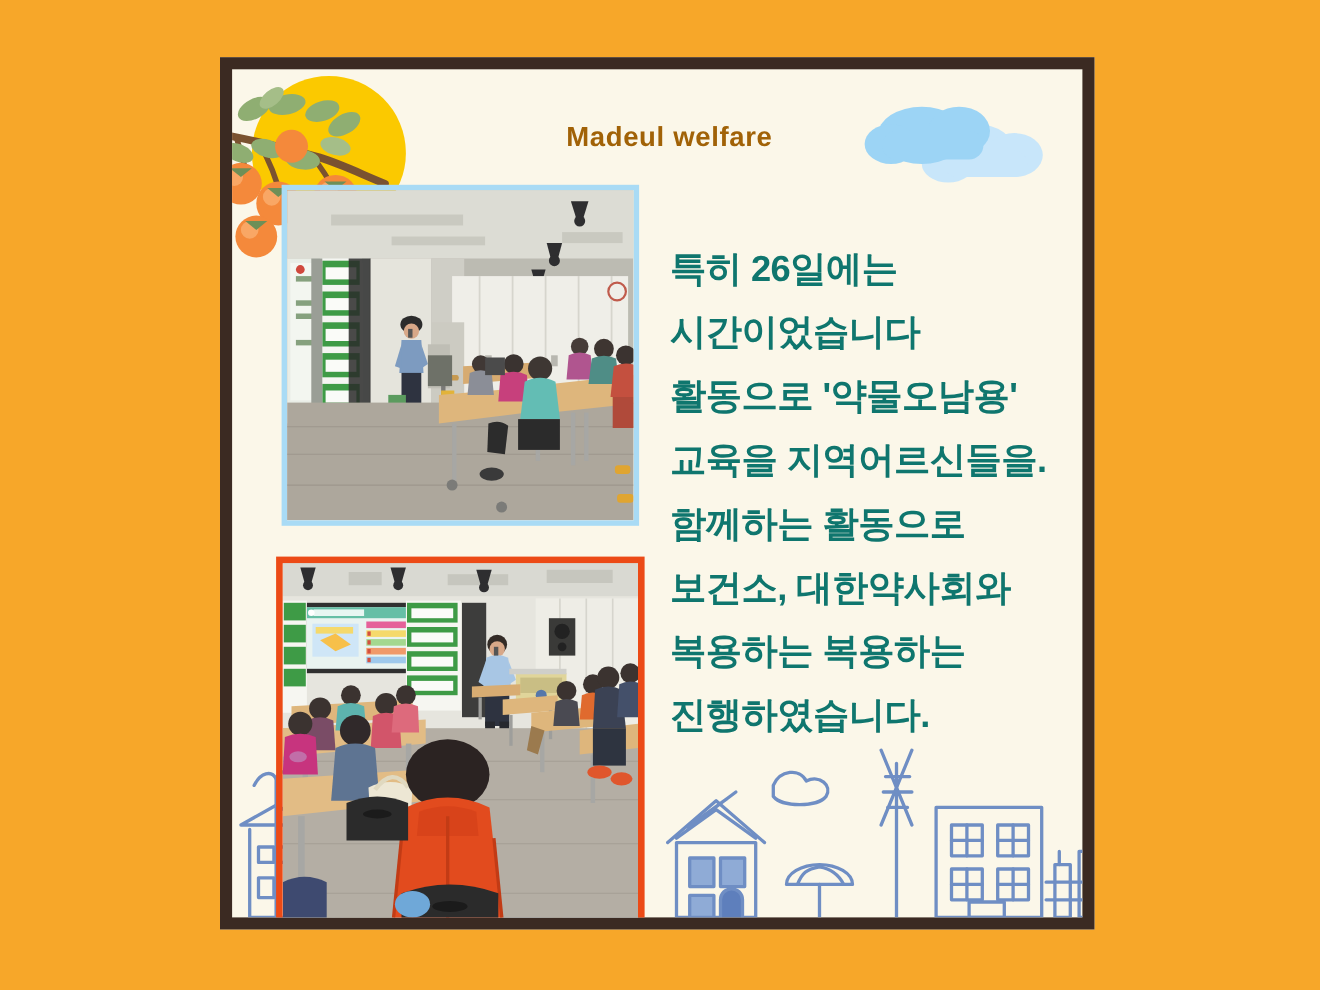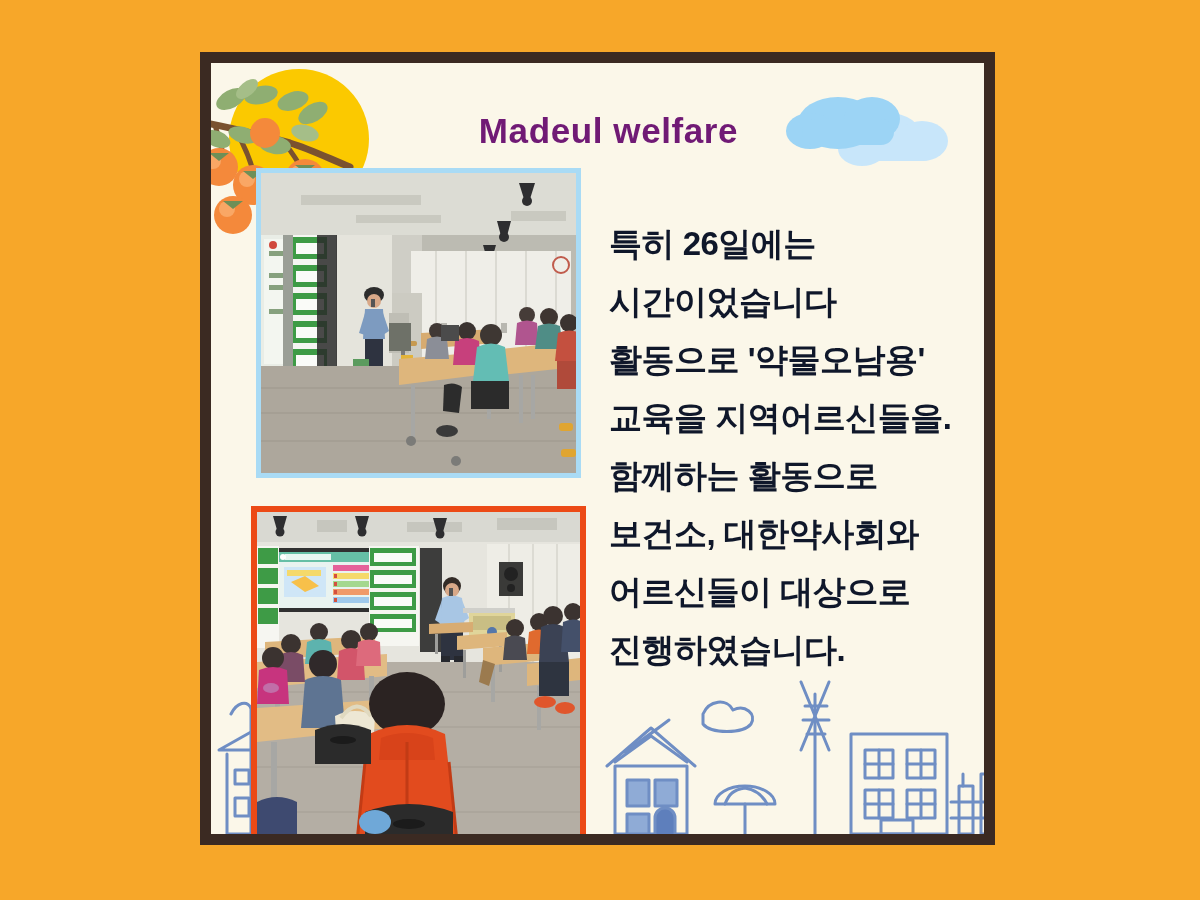--- a/index.html
+++ b/index.html
@@ -16,31 +16,31 @@
 
   
   .sun{position:absolute;left:18px;top:6px;width:140px;height:140px;border-radius:50%;
        background:#FBC900;}
   .branch-deco{position:absolute;left:-6px;top:4px;width:190px;height:175px;}
   .cloud-deco{position:absolute;right:8px;top:12px;width:200px;height:105px;}
   .skyline{position:absolute;left:0;bottom:0;width:795px;height:180px;}
 
   
   .title{position:absolute;left:0;top:48px;width:795px;text-align:center;
-         font-size:35px;font-weight:bold;color:#701a75;letter-spacing:0.6px;}
+         font-size:25px;font-weight:bold;color:#a16207;letter-spacing:0.6px;}
 
   
   .photo{position:absolute;overflow:hidden;box-sizing:border-box;}
   .photo-top{left:45px;top:105px;width:325px;height:310px;border:5px solid #A9DBF5;}
   .photo-bot{left:40px;top:443px;width:335px;height:340px;border:6px solid #EC4A16;}
   .photo svg{display:block;width:100%;height:100%;}
 
   
   .body-text{position:absolute;left:398px;top:152px;width:390px;}
-  .body-line{font-size:33px;font-weight:bold;color:#0f172a;line-height:58px;
+  .body-line{font-size:33px;font-weight:bold;color:#0f766e;line-height:58px;
              white-space:nowrap;letter-spacing:-0.5px;}
 </style>
 </head>
 <body>
 
 <div class="canvas">
   <div class="poster-bg"></div>
 
   <div class="frame">
 
@@ -448,18 +448,18 @@
       </svg>
     </div>
 
     <div class="body-text">
       <div class="body-line">특히 26일에는</div>
       <div class="body-line">시간이었습니다</div>
       <div class="body-line">활동으로 '약물오남용'</div>
       <div class="body-line">교육을 지역어르신들을.</div>
       <div class="body-line">함께하는 활동으로</div>
       <div class="body-line">보건소, 대한약사회와</div>
-      <div class="body-line">어르신들이 대상으로</div>
+      <div class="body-line">복용하는 복용하는</div>
       <div class="body-line">진행하였습니다.</div>
     </div>
 
   </div>
 </div>
 
 </body></html>

